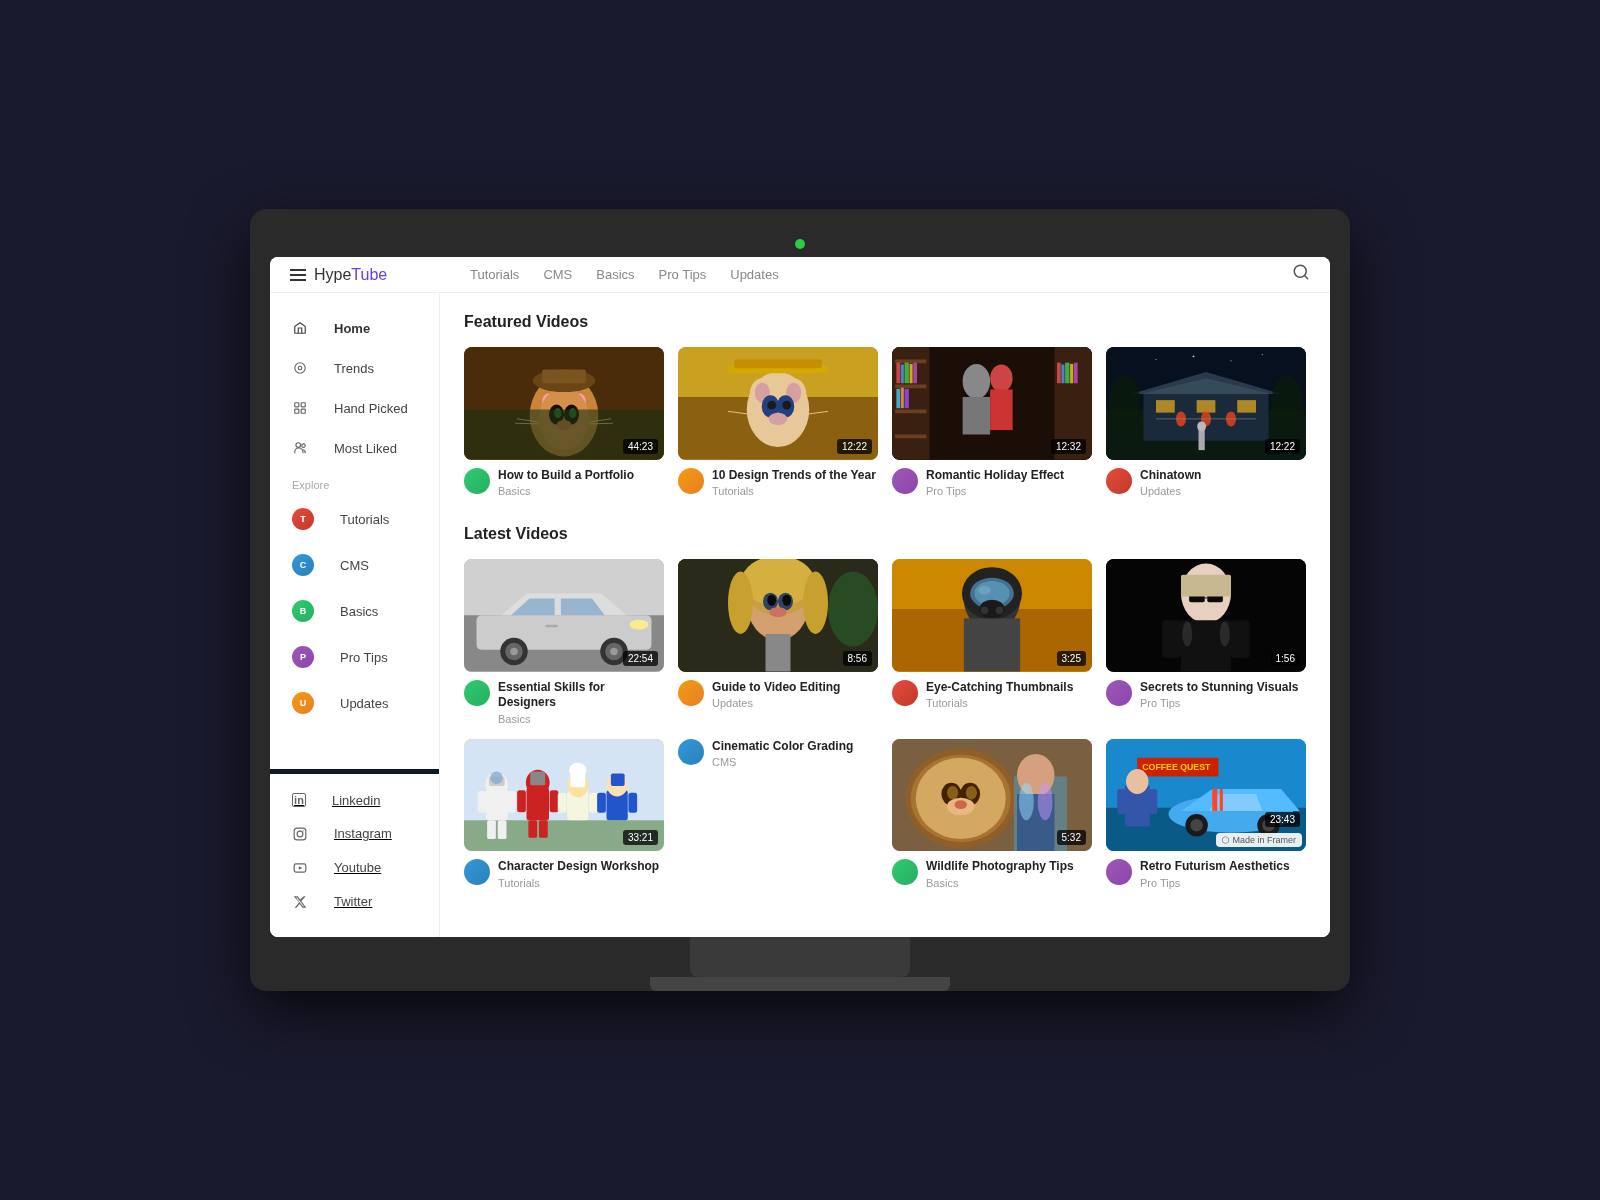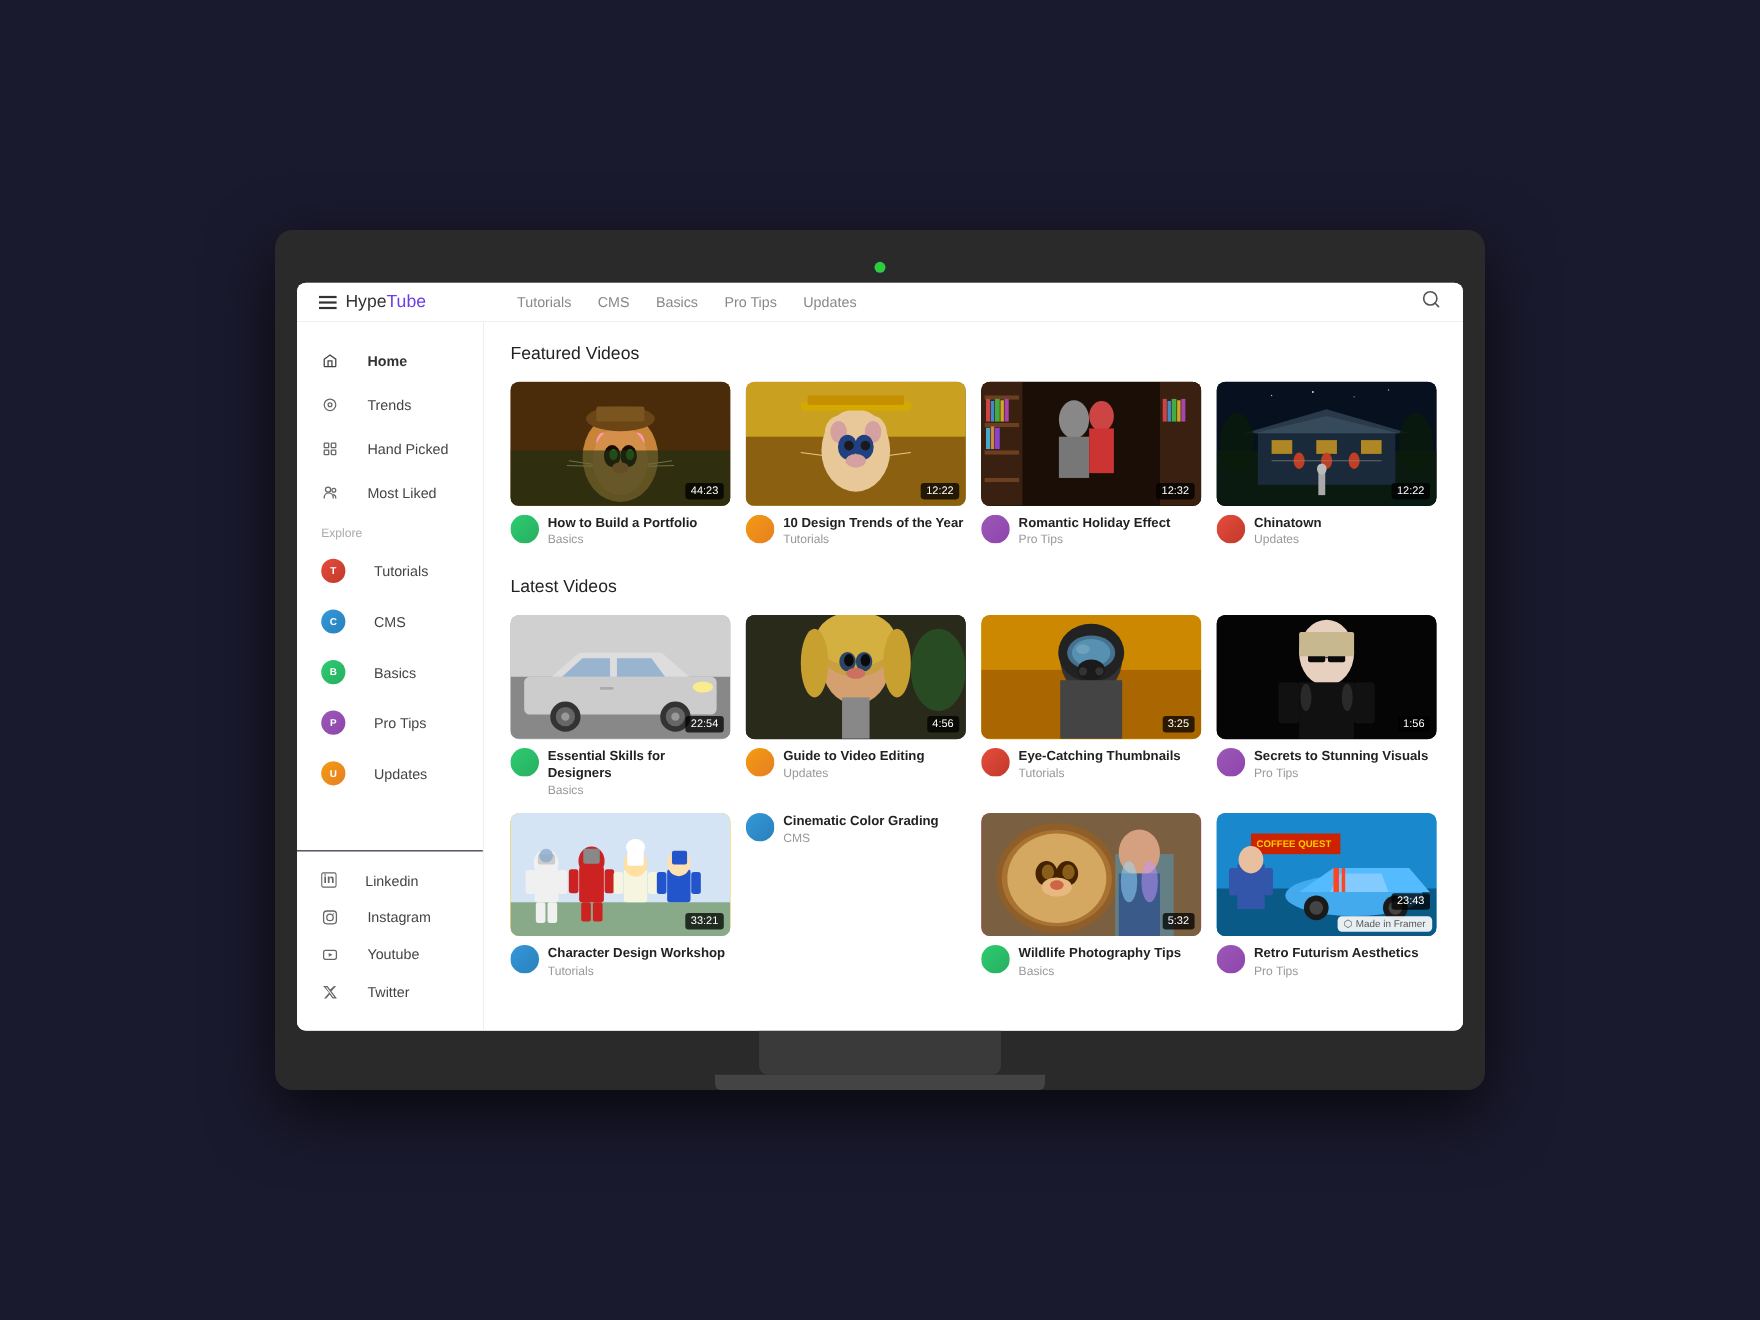--- a/index.html
+++ b/index.html
@@ -136,35 +136,36 @@
       display: flex; align-items: center; justify-content: center;
       font-size: 9px; color: #fff; font-weight: bold;
     }
     .sidebar-section-label {
       font-size: 11px;
       color: #aaa;
       padding: 10px 22px 4px;
       font-weight: 500;
     }
     .sidebar-social {
-      border-top: 1px solid #0f172a;
+      border-top: 5px solid #0f172a;
       padding-top: 8px;
       margin-top: 8px;
+      text-decoration: underline;
     }
 
     
     .content {
       flex: 1;
       padding: 20px 24px;
       overflow-y: auto;
       background: #fff;
     }
     .section-title {
       font-size: 16px;
-      font-weight: 400;
+      font-weight: 700;
       color: #222;
       margin-bottom: 14px;
     }
     .video-grid {
       display: grid;
       grid-template-columns: repeat(4, 1fr);
       gap: 14px;
       margin-bottom: 28px;
       margin-top: 16px;
     }
@@ -599,21 +600,21 @@
 
                   <ellipse cx="148" cy="68" rx="12" ry="14" fill="#1a3a6a" opacity="0.9"></ellipse>
                   <ellipse cx="172" cy="68" rx="12" ry="14" fill="#1a3a6a" opacity="0.9"></ellipse>
                   <ellipse cx="150" cy="66" rx="7" ry="9" fill="#0a0a0a"></ellipse>
                   <ellipse cx="174" cy="66" rx="7" ry="9" fill="#0a0a0a"></ellipse>
                   <ellipse cx="160" cy="85" rx="14" ry="8" fill="#cc7060"></ellipse>
                   <rect x="140" y="120" width="40" height="60" fill="#888"></rect>
 
                   <ellipse cx="280" cy="80" rx="40" ry="60" fill="#2a5a2a" opacity="0.7"></ellipse>
                 </svg>
-                <span class="video-duration">4:56</span>
+                <span class="video-duration">8:56</span>
               </div>
               <div class="video-info">
                 <div class="channel-avatar">
                   <div style="width:100%;height:100%;background:linear-gradient(135deg,#f39c12,#e67e22);"></div>
                 </div>
                 <div class="video-meta">
                   <div class="video-title">Guide to Video Editing</div>
                   <div class="video-category">Updates</div>
                 </div>
               </div>

